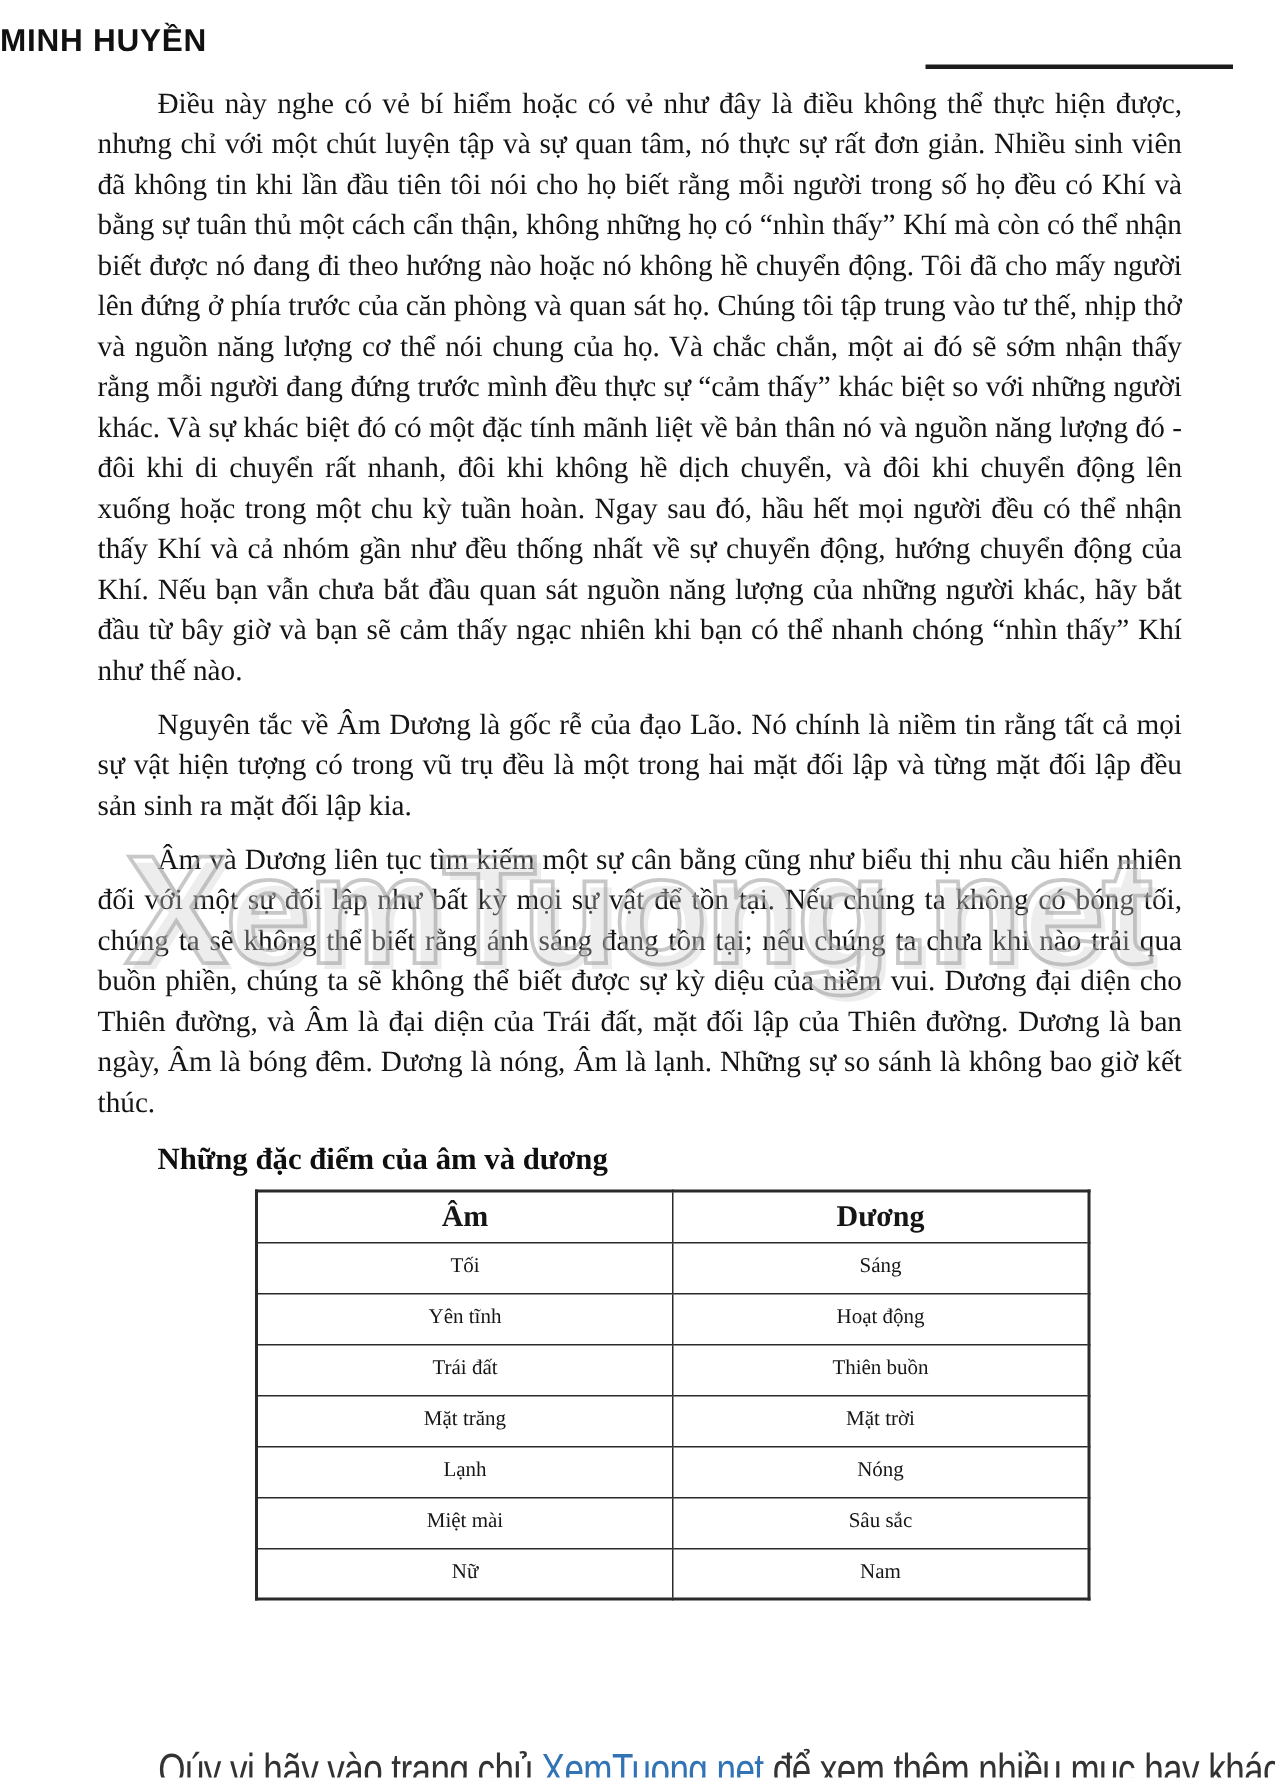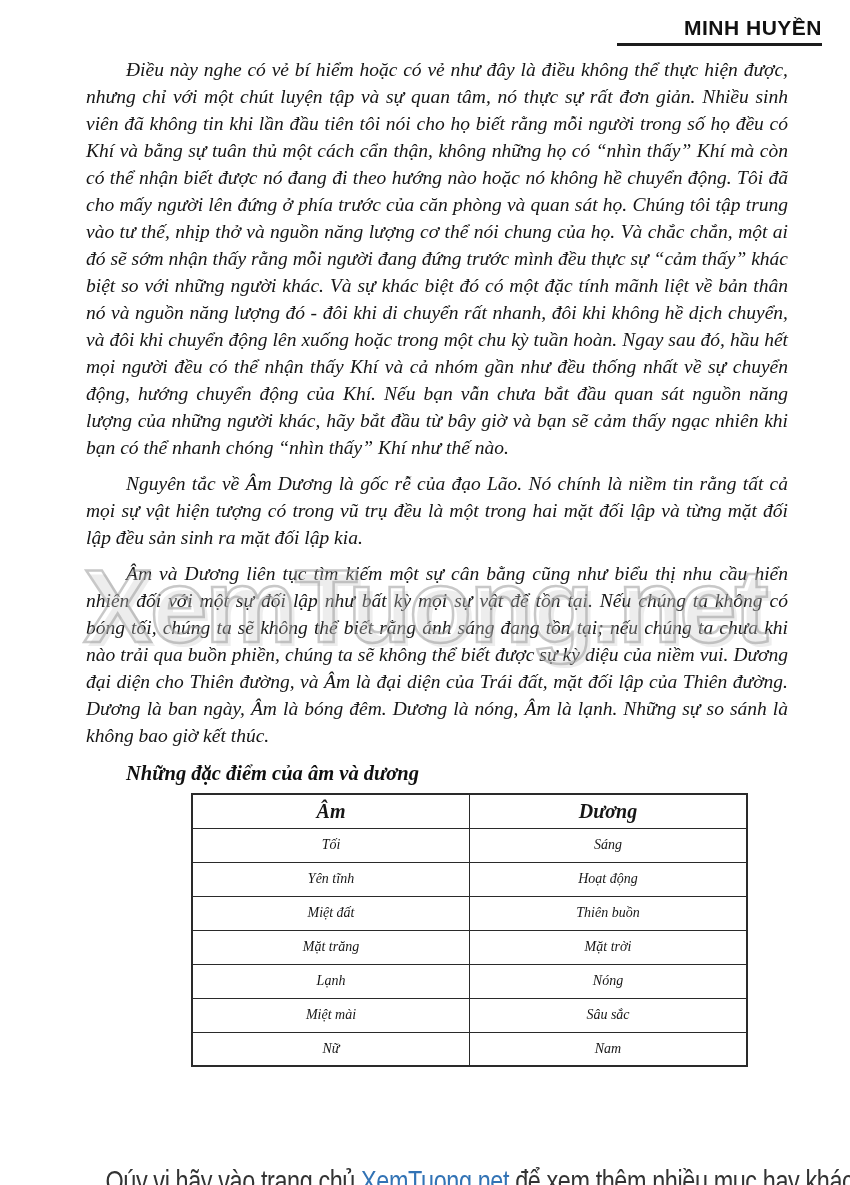--- a/index.html
+++ b/index.html
@@ -8,30 +8,30 @@
     width: 850px; height: 1185px;
     background: #ffffff;
     position: relative;
     overflow: hidden;
     font-family: "Liberation Serif", serif;
     color: #161616;
   }
   .page { width: 850px; height: 1185px; position: relative; }
 
   
-  .header { padding: 16px 28px 0 0; text-align: right; }
+  .header { padding: 16px 28px 0 0; }
   .header-title {
     font-family: "Liberation Sans", sans-serif;
     font-weight: bold; font-size: 21px; letter-spacing: 0.5px;
     color: #111; display: inline-block;
   }
   .header-rule { width: 205px; height: 3px; background: #1c1c1c; margin: 3px 0 0 auto; }
 
   
-  .content { padding: 10px 62px 0 86px; position: relative; z-index: 1; font-style: italic; }
+  .content { padding: 10px 62px 0 65px; position: relative; z-index: 1; }
   .content p {
     margin: 0; text-indent: 40px; text-align: justify;
     font-size: 19.5px; line-height: 27px; color: #151515;
   }
   .content p + p { margin-top: 9px; }
   .section-heading {
     font-size: 20.5px; font-weight: bold; color: #0f0f0f;
     margin: 12px 0 7px 40px; line-height: 25px;
   }
 
@@ -115,21 +115,21 @@
       <tbody>
         <tr>
           <td>Tối</td>
           <td>Sáng</td>
         </tr>
         <tr>
           <td>Yên tĩnh</td>
           <td>Hoạt động</td>
         </tr>
         <tr>
-          <td>Miệt đất</td>
+          <td>Trái đất</td>
           <td>Thiên buồn</td>
         </tr>
         <tr>
           <td>Mặt trăng</td>
           <td>Mặt trời</td>
         </tr>
         <tr>
           <td>Lạnh</td>
           <td>Nóng</td>
         </tr>

